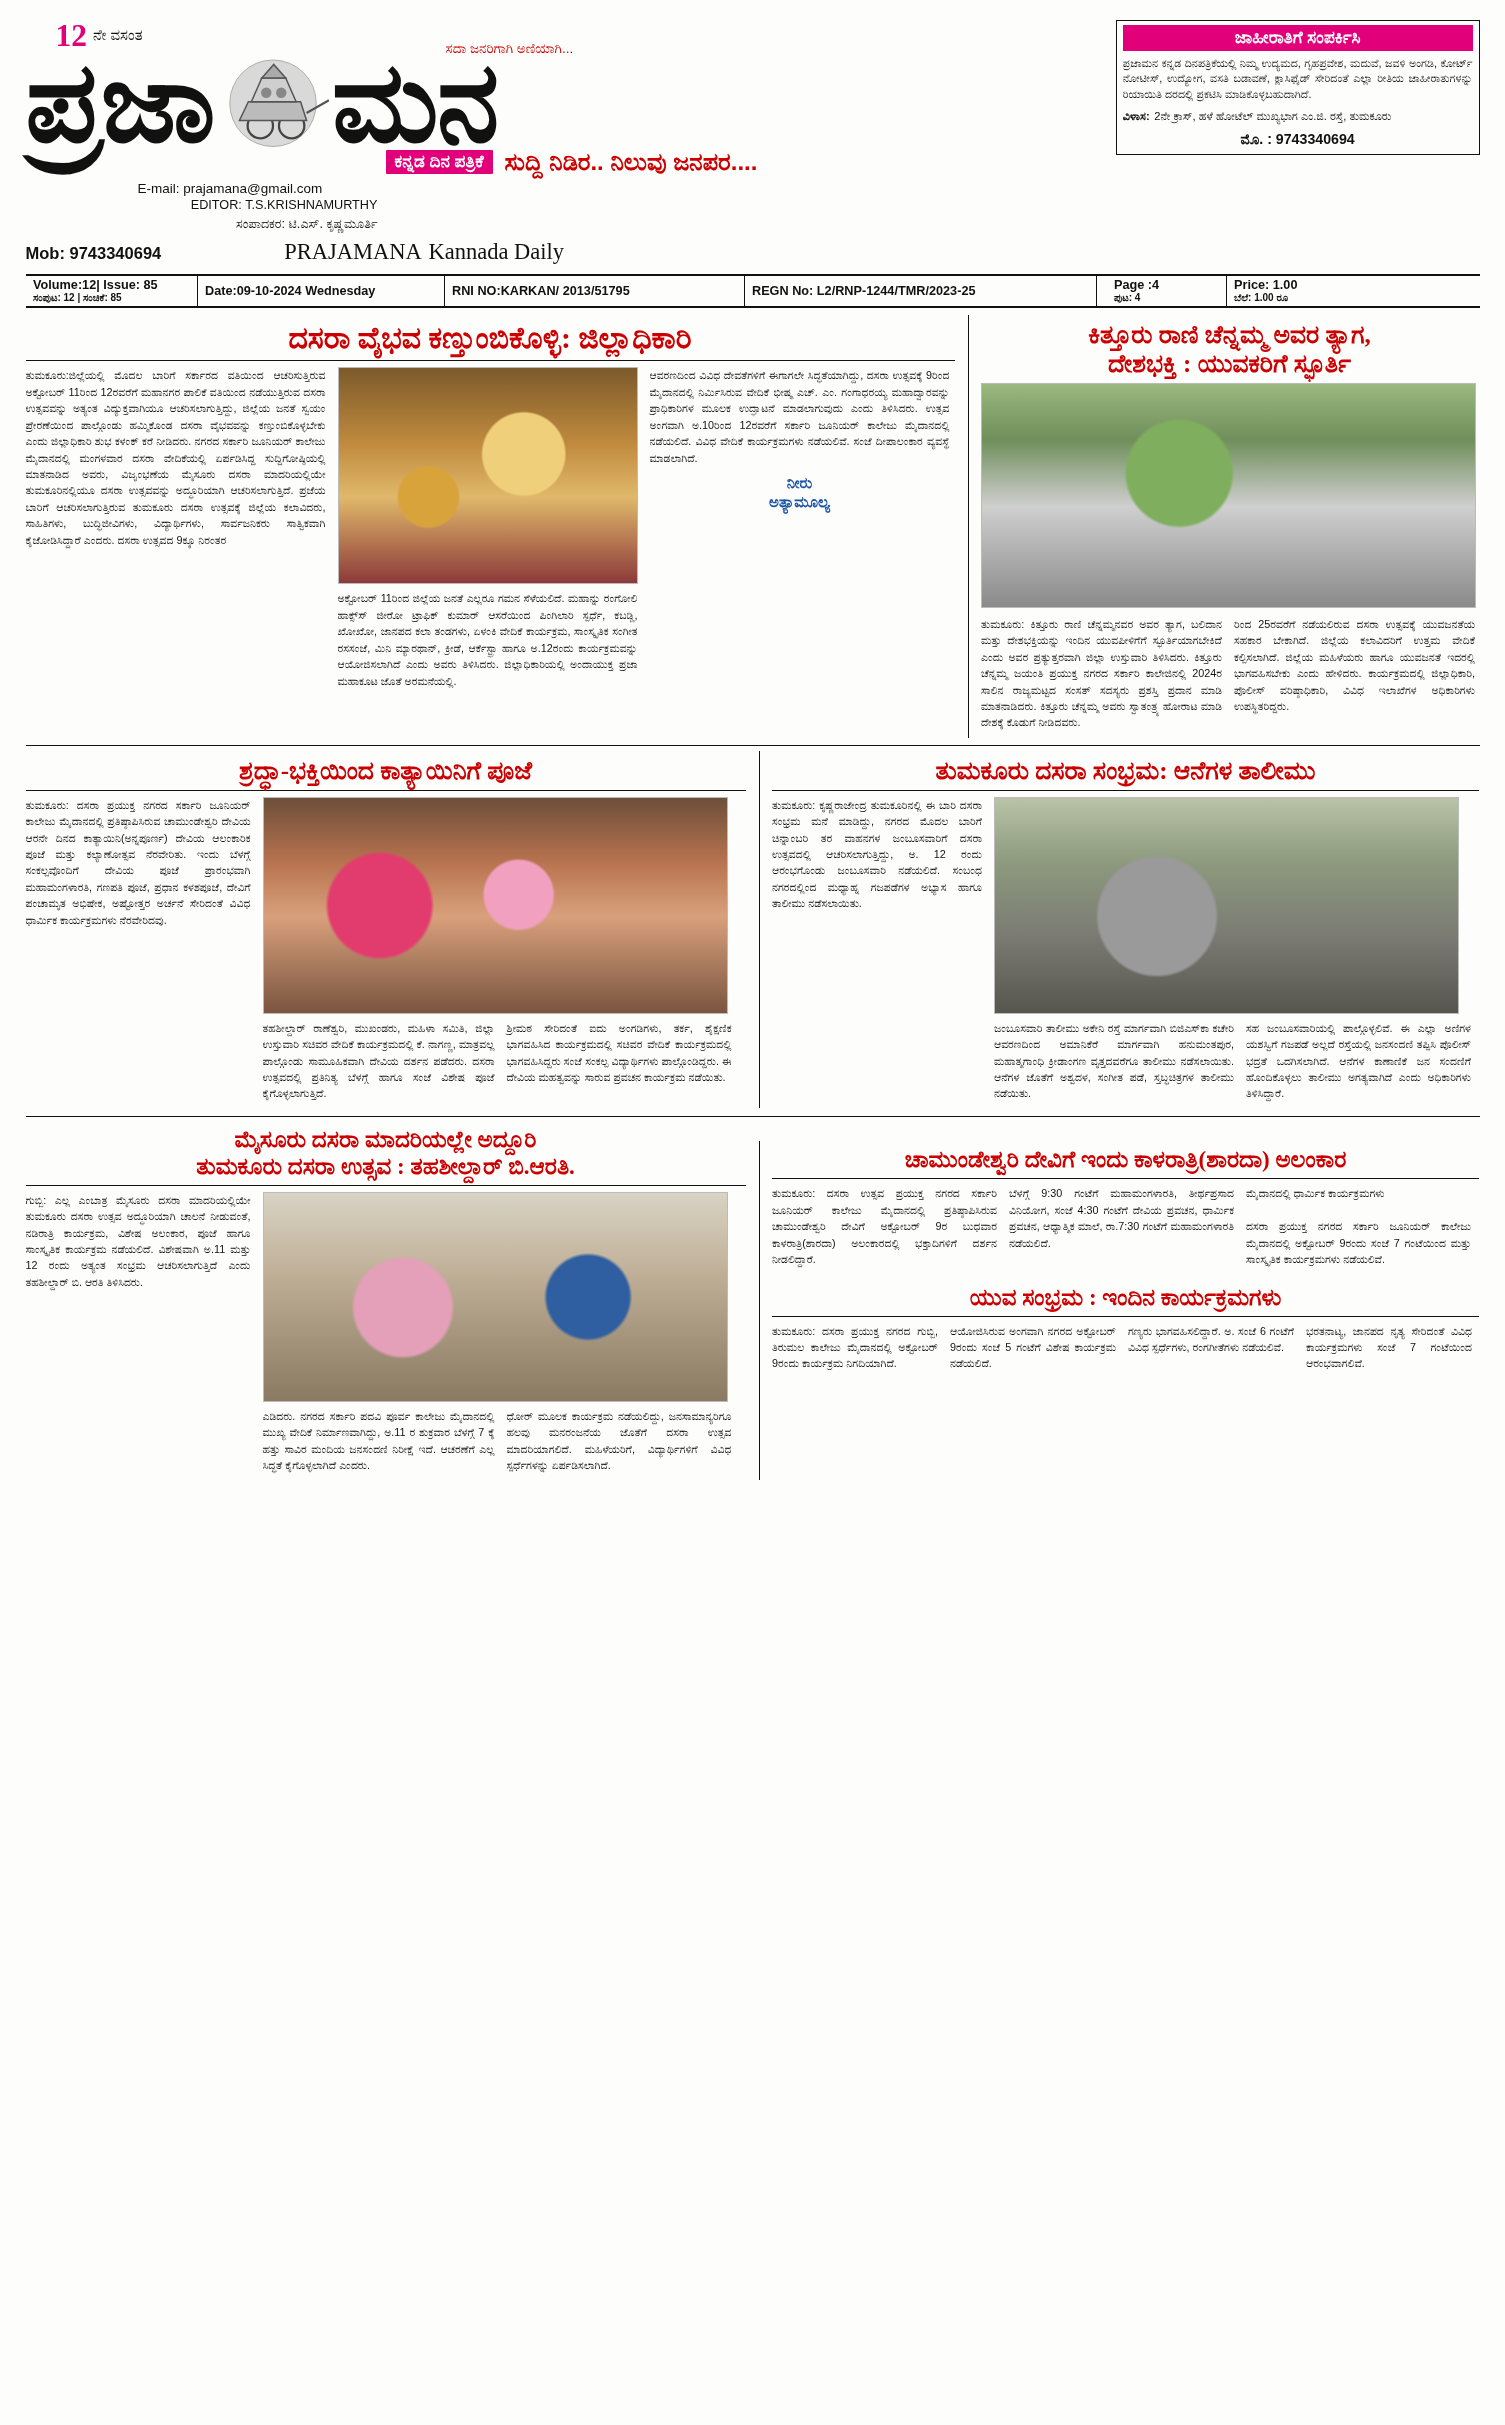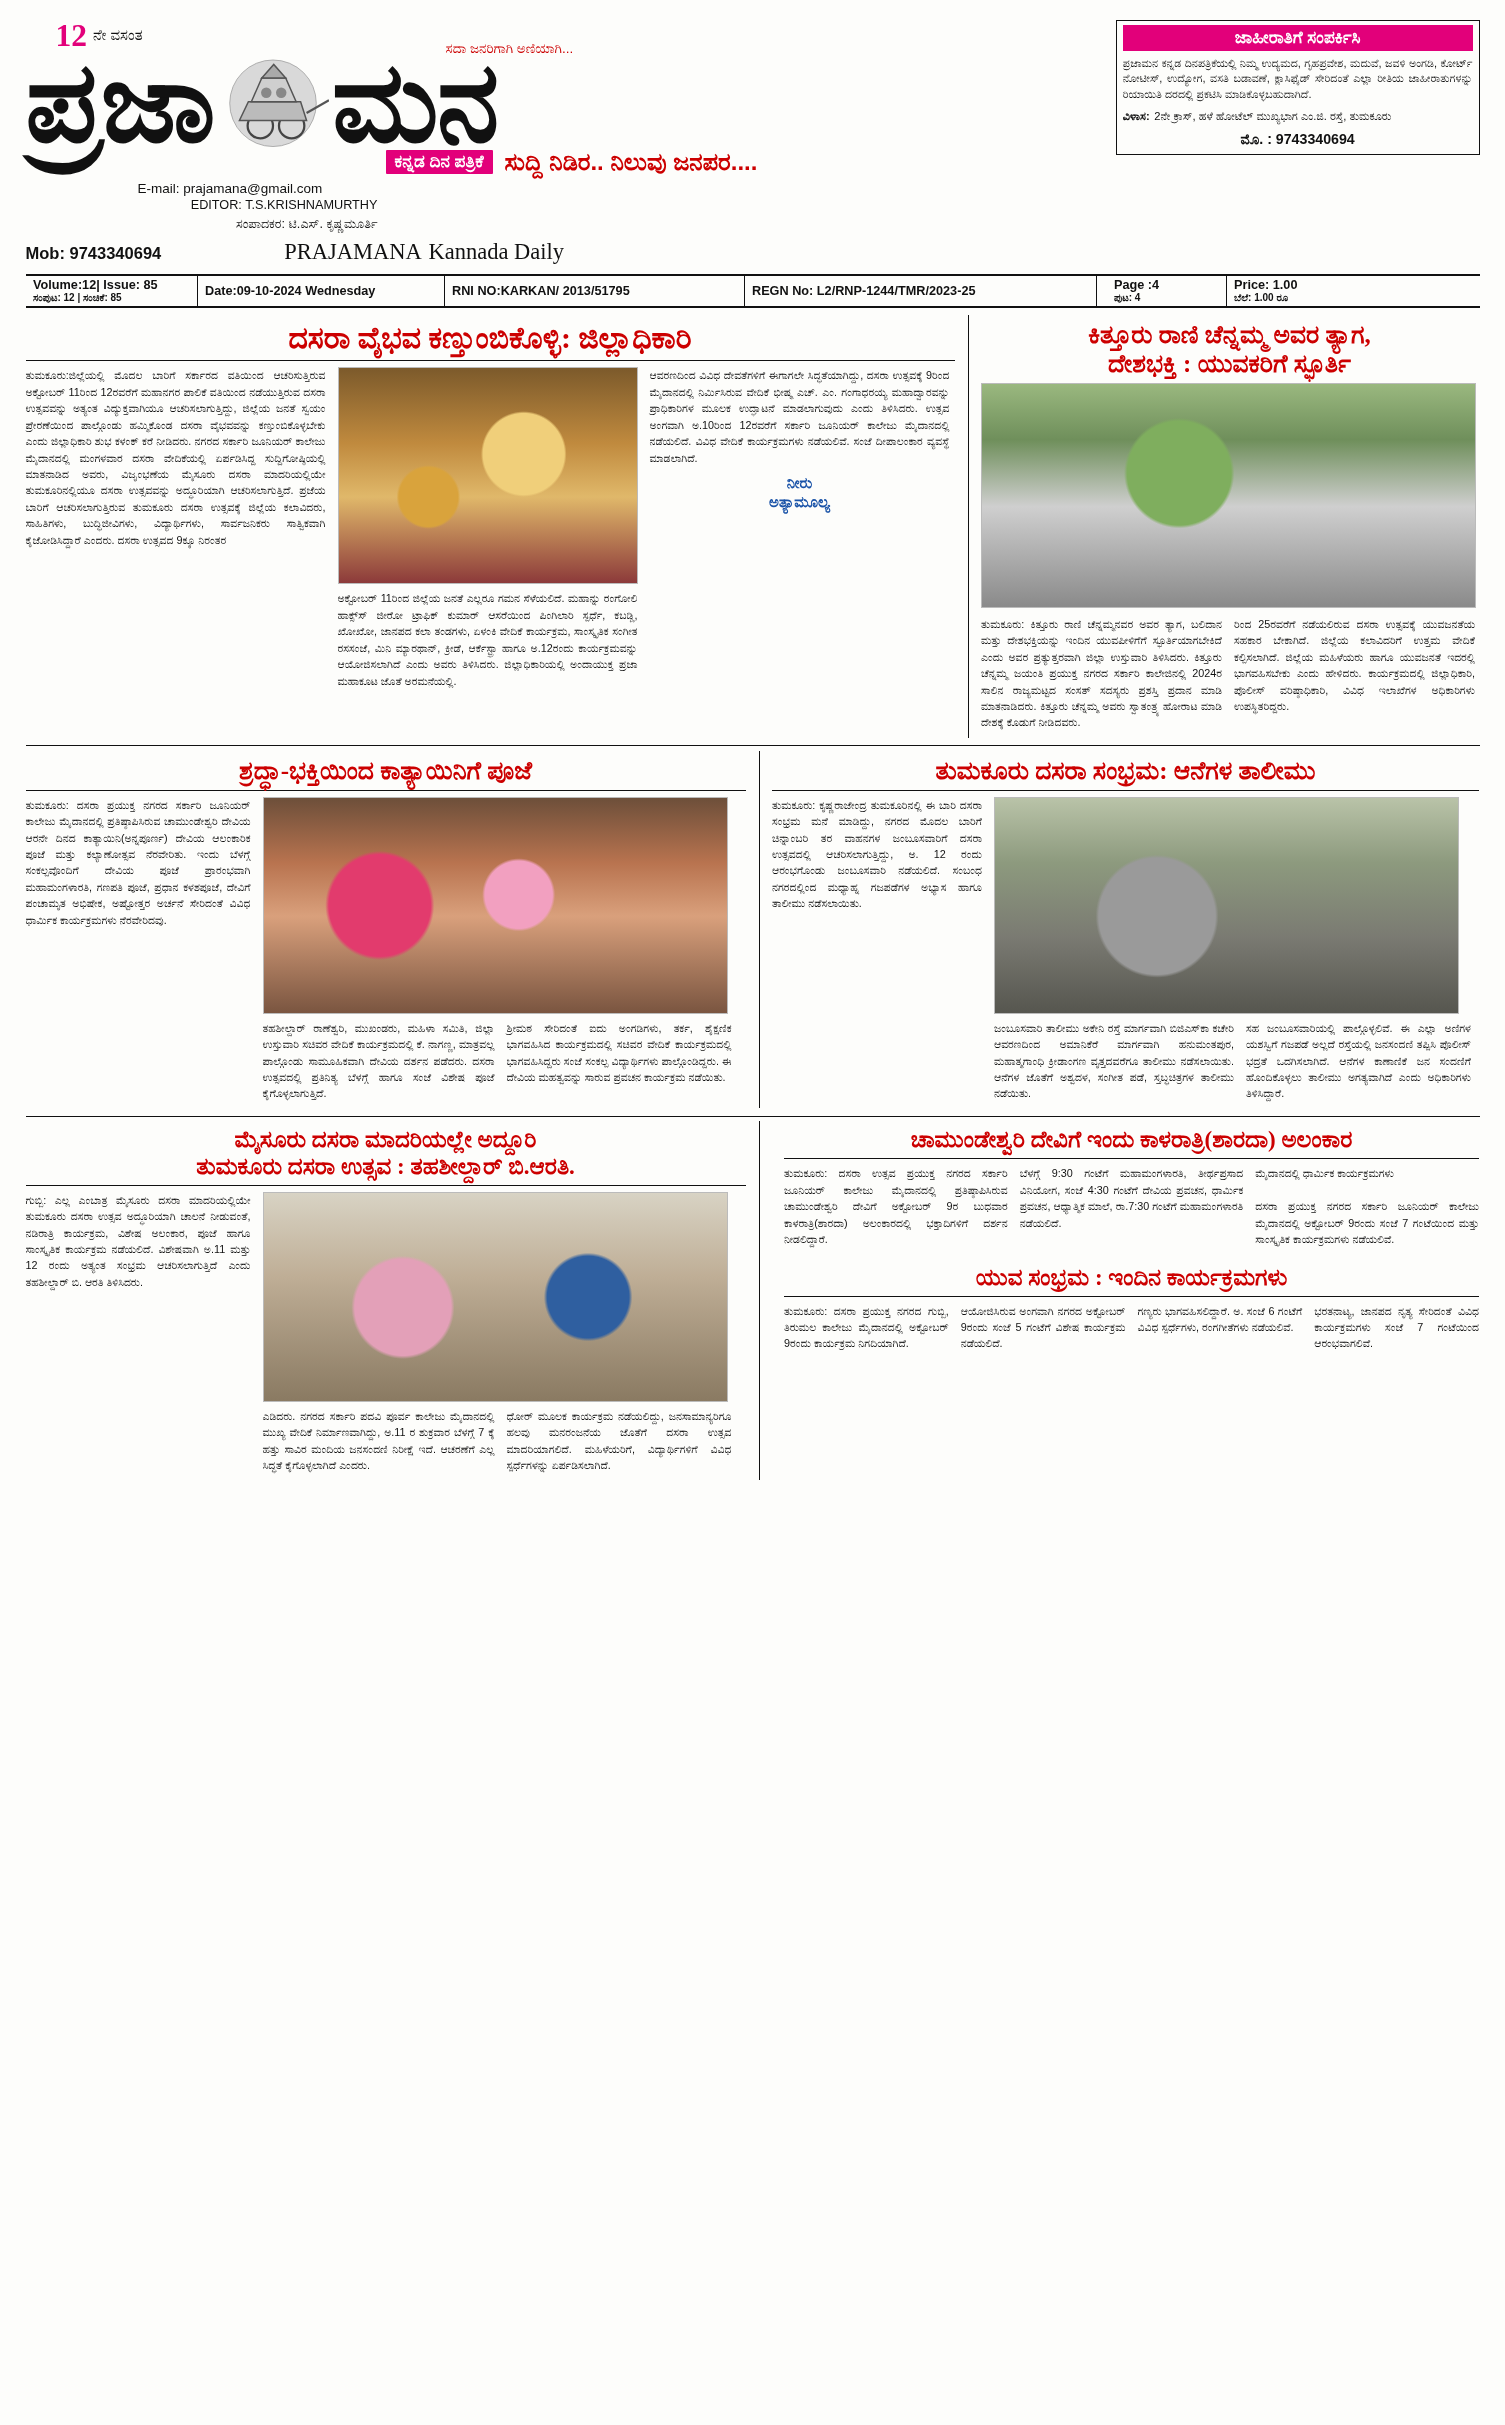--- a/index.html
+++ b/index.html
@@ -327,21 +327,21 @@
 
 ನಗರದ ಸರ್ಕಾರಿ ಪದವಿ ಪೂರ್ವ ಕಾಲೇಜು ಮೈದಾನದಲ್ಲಿ ಮುಖ್ಯ ವೇದಿಕೆ ನಿರ್ಮಾಣವಾಗಿದ್ದು, ಅ.11 ರ ಶುಕ್ರವಾರ ಬೆಳಗ್ಗೆ 7 ಕ್ಕೆ ಹತ್ತು ಸಾವಿರ ಮಂದಿಯ ಜನಸಂದಣಿ ನಿರೀಕ್ಷೆ ಇದೆ. ಆಚರಣೆಗೆ ಎಲ್ಲ ಸಿದ್ಧತೆ ಕೈಗೊಳ್ಳಲಾಗಿದೆ ಎಂದರು.</p>
         </div>
         <div class="col" style="width:225px;">
           <div style="height:216px;"></div>
           <p class="body">ಧೋರ್ ಮೂಲಕ ಕಾರ್ಯಕ್ರಮ ನಡೆಯಲಿದ್ದು, ಜನಸಾಮಾನ್ಯರಿಗೂ ಹಲವು ಮನರಂಜನೆಯ ಜೊತೆಗೆ ದಸರಾ ಉತ್ಸವ ಮಾದರಿಯಾಗಲಿದೆ. ಮಹಿಳೆಯರಿಗೆ, ವಿದ್ಯಾರ್ಥಿಗಳಿಗೆ ವಿವಿಧ ಸ್ಪರ್ಧೆಗಳನ್ನು ಏರ್ಪಡಿಸಲಾಗಿದೆ.</p>
         </div>
       </div>
     </div>
 
-    <div style="width:720px; border-left:0.7px solid #111; padding-left:24px;">
+    <div style="width:720px; border-left:0.7px solid #111; padding-left:12px;margin-top:20px;">
       <h2 class="headline hl-3">ಚಾಮುಂಡೇಶ್ವರಿ ದೇವಿಗೆ ಇಂದು ಕಾಳರಾತ್ರಿ(ಶಾರದಾ) ಅಲಂಕಾರ</h2>
       <div style="border-top:0.7px solid #111; margin-bottom:6px;"></div>
       <div class="cols">
         <div class="col" style="width:225px;">
           <p class="body">ತುಮಕೂರು: ದಸರಾ ಉತ್ಸವ ಪ್ರಯುಕ್ತ ನಗರದ ಸರ್ಕಾರಿ ಜೂನಿಯರ್ ಕಾಲೇಜು ಮೈದಾನದಲ್ಲಿ ಪ್ರತಿಷ್ಠಾಪಿಸಿರುವ ಚಾಮುಂಡೇಶ್ವರಿ ದೇವಿಗೆ ಅಕ್ಟೋಬರ್ 9ರ ಬುಧವಾರ ಕಾಳರಾತ್ರಿ(ಶಾರದಾ) ಅಲಂಕಾರದಲ್ಲಿ ಭಕ್ತಾದಿಗಳಿಗೆ ದರ್ಶನ ನೀಡಲಿದ್ದಾರೆ.</p>
         </div>
         <div class="col" style="width:225px;">
           <p class="body">ಬೆಳಗ್ಗೆ 9:30 ಗಂಟೆಗೆ ಮಹಾಮಂಗಳಾರತಿ, ತೀರ್ಥಪ್ರಸಾದ ವಿನಿಯೋಗ, ಸಂಜೆ 4:30 ಗಂಟೆಗೆ ದೇವಿಯ ಪ್ರವಚನ, ಧಾರ್ಮಿಕ ಪ್ರವಚನ, ಆಧ್ಯಾತ್ಮಿಕ ಮಾಲೆ, ರಾ.7:30 ಗಂಟೆಗೆ ಮಹಾಮಂಗಳಾರತಿ ನಡೆಯಲಿದೆ.</p>
         </div>
         <div class="col" style="width:225px;">

